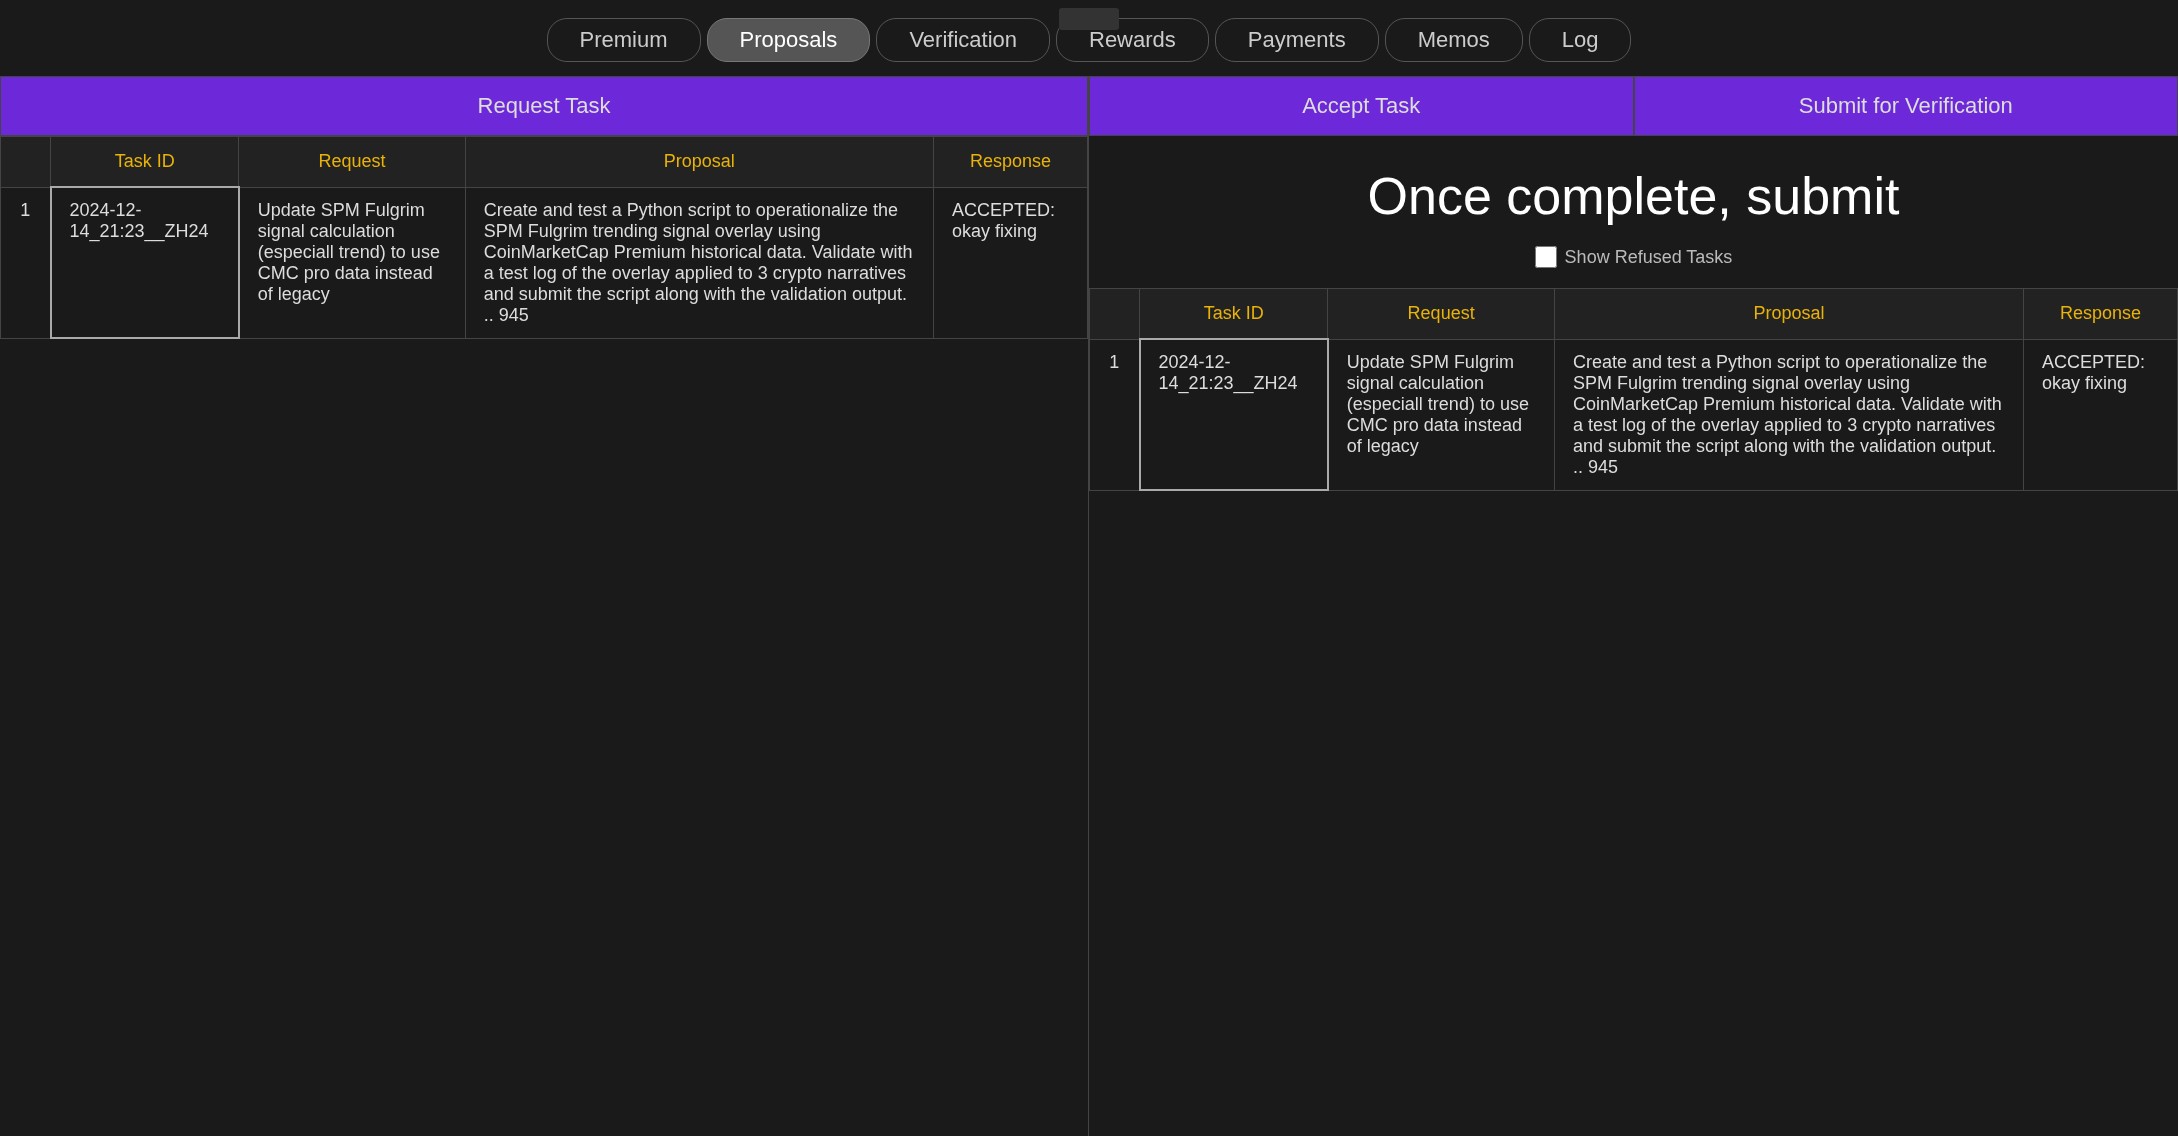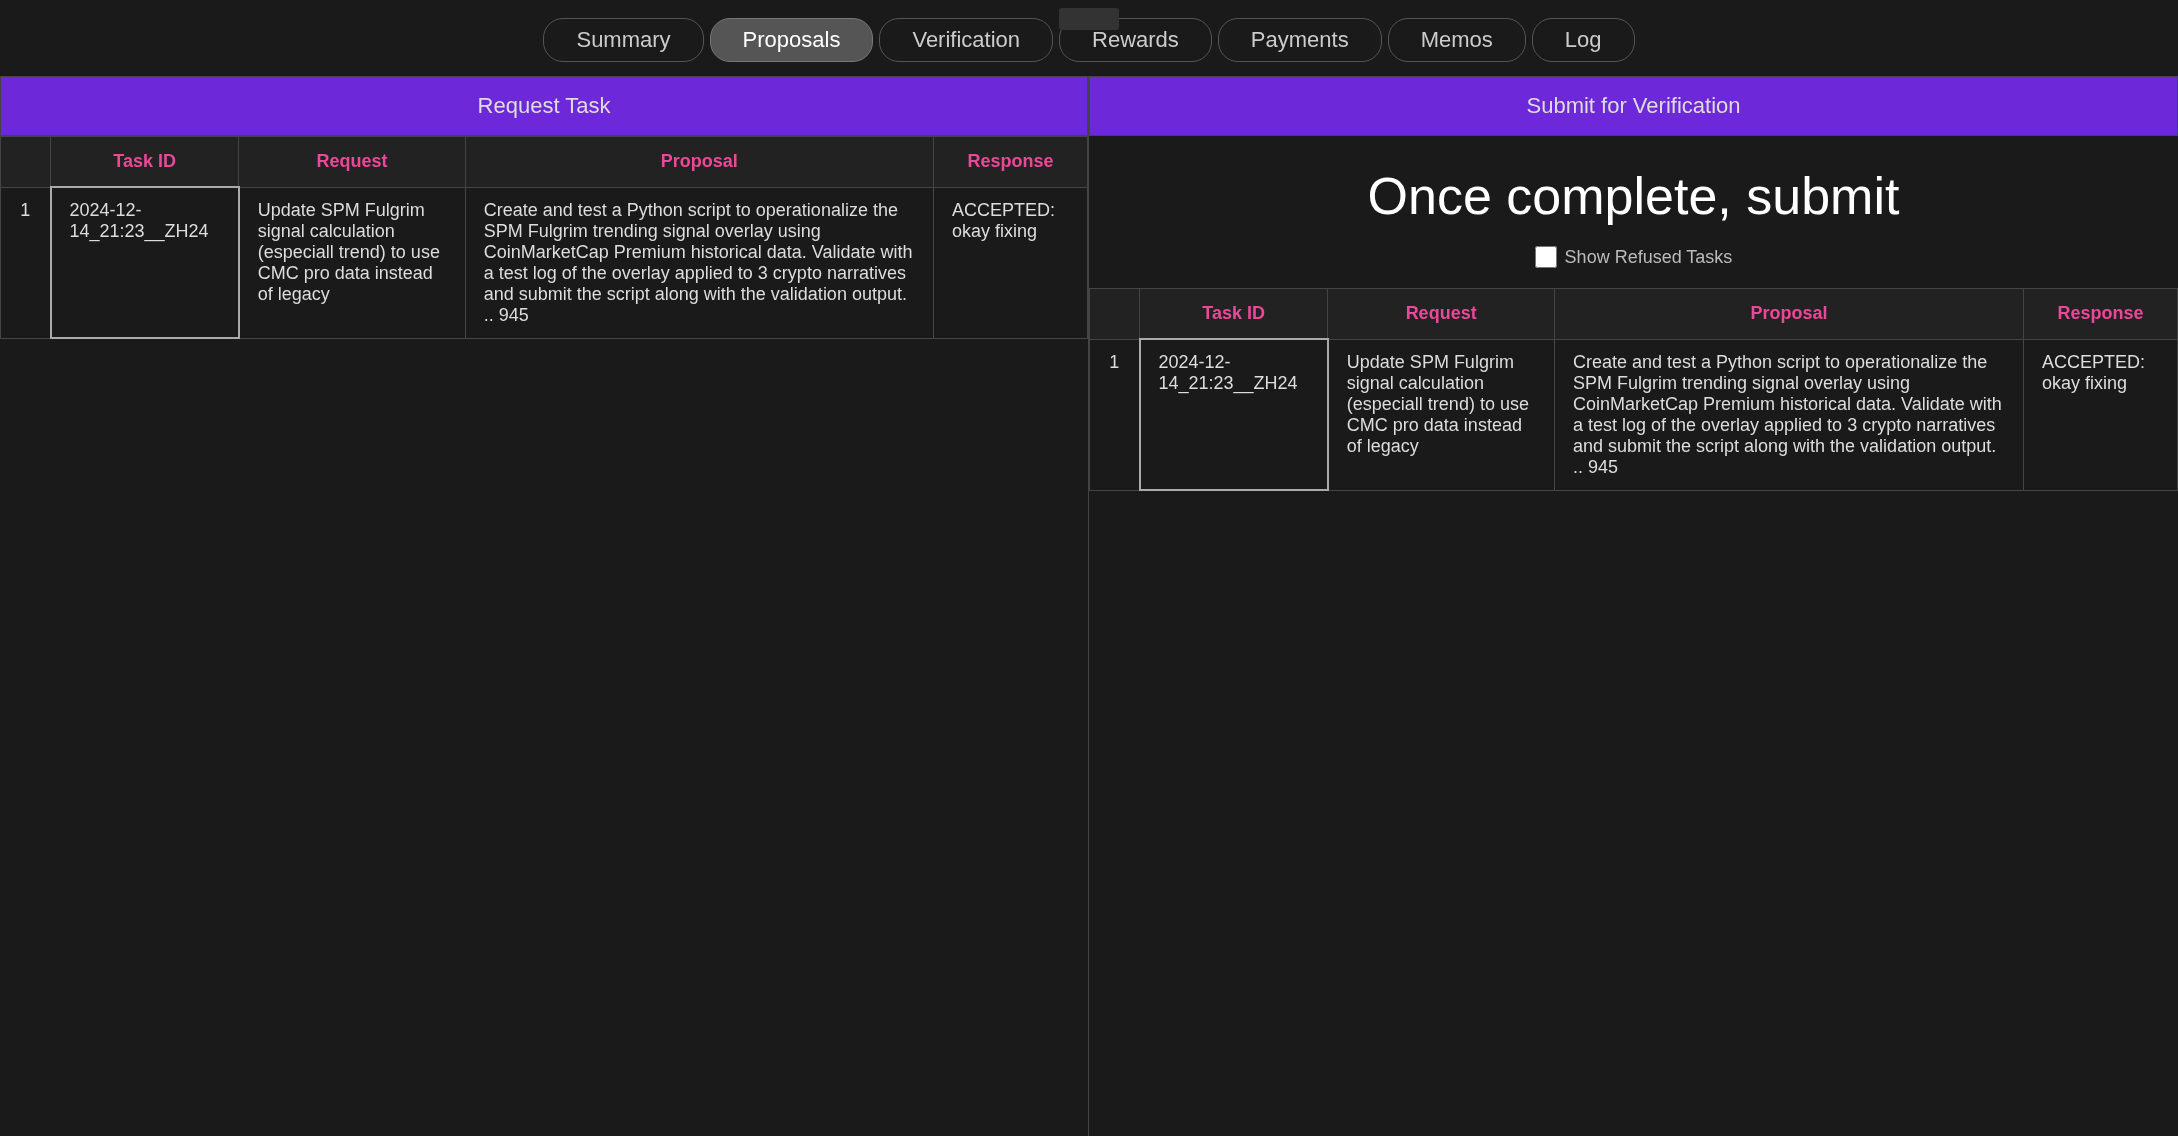--- a/index.html
+++ b/index.html
@@ -120,23 +120,23 @@
     }
 
     
     .proposals-table {
       width: 100%;
       border-collapse: collapse;
       flex: 1;
     }
     .proposals-table th {
       background: #222;
-      color: #ec4899;
-      font-size: 18px;
-      font-weight: 700;
+      color: #eab308;
+      font-size: 18px;
+      font-weight: 400;
       padding: 14px 18px;
       border: 1px solid #444;
       text-align: center;
     }
     .proposals-table td {
       border: 1px solid #444;
       padding: 12px 18px;
       font-size: 18px;
       color: #ddd;
       vertical-align: top;
@@ -161,21 +161,21 @@
     }
   </style>
 </head>
 <body>
 
 <div style="position:relative;">
 
   <div class="small-rect"></div>
 
   <nav class="top-nav">
-  <button class="nav-btn">Summary</button>
+  <button class="nav-btn">Premium</button>
       <button class="nav-btn active">Proposals</button>
       <button class="nav-btn">Verification</button>
       <button class="nav-btn">Rewards</button>
       <button class="nav-btn">Payments</button>
       <button class="nav-btn">Memos</button>
       <button class="nav-btn">Log</button>
     </nav>
 
   <div class="main-area">
 
@@ -206,20 +206,21 @@
               <td>ACCEPTED: okay fixing</td>
             </tr>
           </tbody>
         </table>
       </div>
     </div>
 
     <div class="right-panel">
 
       <div class="action-buttons">
+        <button class="action-btn">Accept Task</button>
         <button class="action-btn">Submit for Verification</button>
       </div>
 
       <div class="hero-right">
         <span>Once complete, submit</span>
         <div class="show-refused-area">
           <input type="checkbox" class="show-refused-checkbox" style="">
           <span>Show Refused Tasks</span>
         </div>
       </div>

